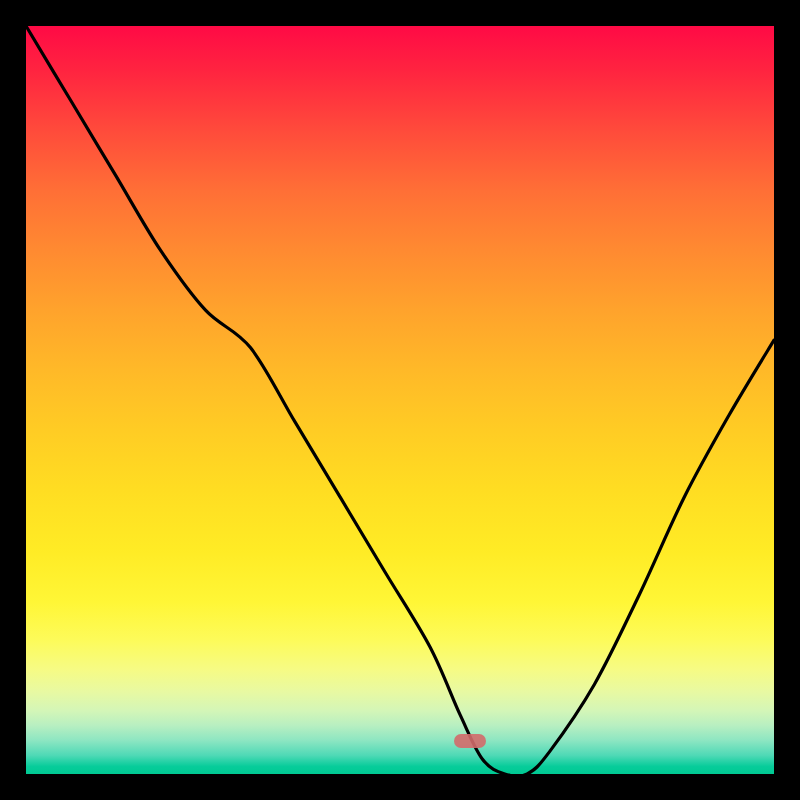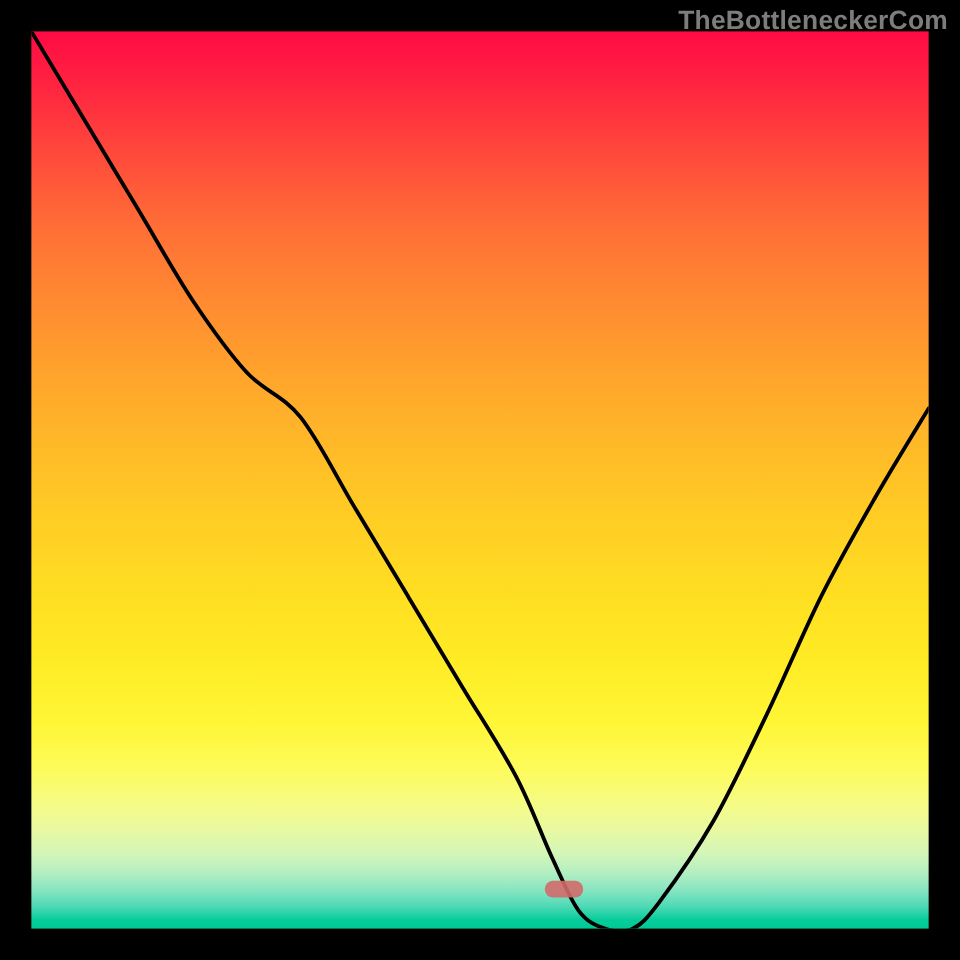--- a/index.html
+++ b/index.html
@@ -72,21 +72,20 @@
     height: 14px;
     border-radius: 7px;
     background: #d36a6a;
     opacity: 0.9;
   }
 </style>
 </head>
 <body>
 
 <div class="frame">
-  <div class="watermark">TheBottleneckerCom</div>
 
   <div class="inner">
     <div class="gradient"></div>
 
     <svg class="curve" viewBox="0 0 748 748" preserveAspectRatio="none">
       <path id="curve-path" fill="none" stroke="#000" stroke-width="3.2" stroke-linecap="round" stroke-linejoin="round" d="M 0.0 0.0 C 7.5 12.5, 29.9 49.9, 44.9 74.8 C 59.8 99.7, 74.8 124.7, 89.8 149.6 C 104.7 174.5, 119.7 202.0, 134.6 224.4 C 149.6 246.8, 164.6 268.0, 179.5 284.2 C 194.5 300.4, 209.4 302.9, 224.4 321.6 C 239.4 340.3, 254.3 371.5, 269.3 396.4 C 284.2 421.4, 299.2 446.3, 314.2 471.2 C 329.1 496.2, 344.1 521.1, 359.0 546.0 C 374.0 571.0, 391.5 597.2, 403.9 620.8 C 416.4 644.5, 425.1 669.5, 433.8 688.2 C 442.6 706.9, 448.8 723.1, 456.3 733.0 C 463.8 743.0, 471.2 745.5, 478.7 748.0 C 486.2 750.5, 493.7 751.7, 501.2 748.0 C 508.6 744.3, 512.4 740.5, 523.6 725.6 C 534.8 710.6, 553.5 684.4, 568.5 658.2 C 583.4 632.1, 598.4 599.6, 613.4 568.5 C 628.3 537.3, 643.3 501.2, 658.2 471.2 C 673.2 441.3, 688.2 415.1, 703.1 389.0 C 718.1 362.8, 740.5 326.6, 748.0 314.2"></path>
     </svg>
 
     <div class="marker" id="marker" style="left: 428px; top: 708px;"></div>
   </div>

